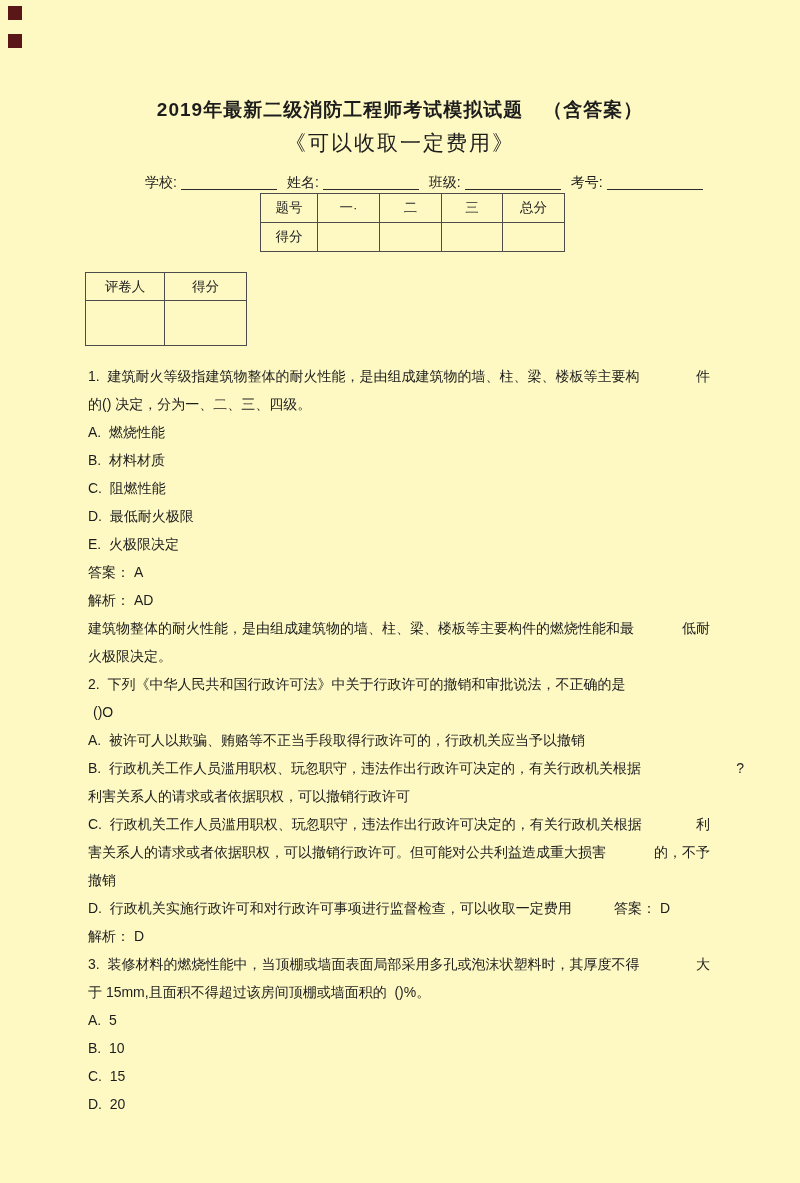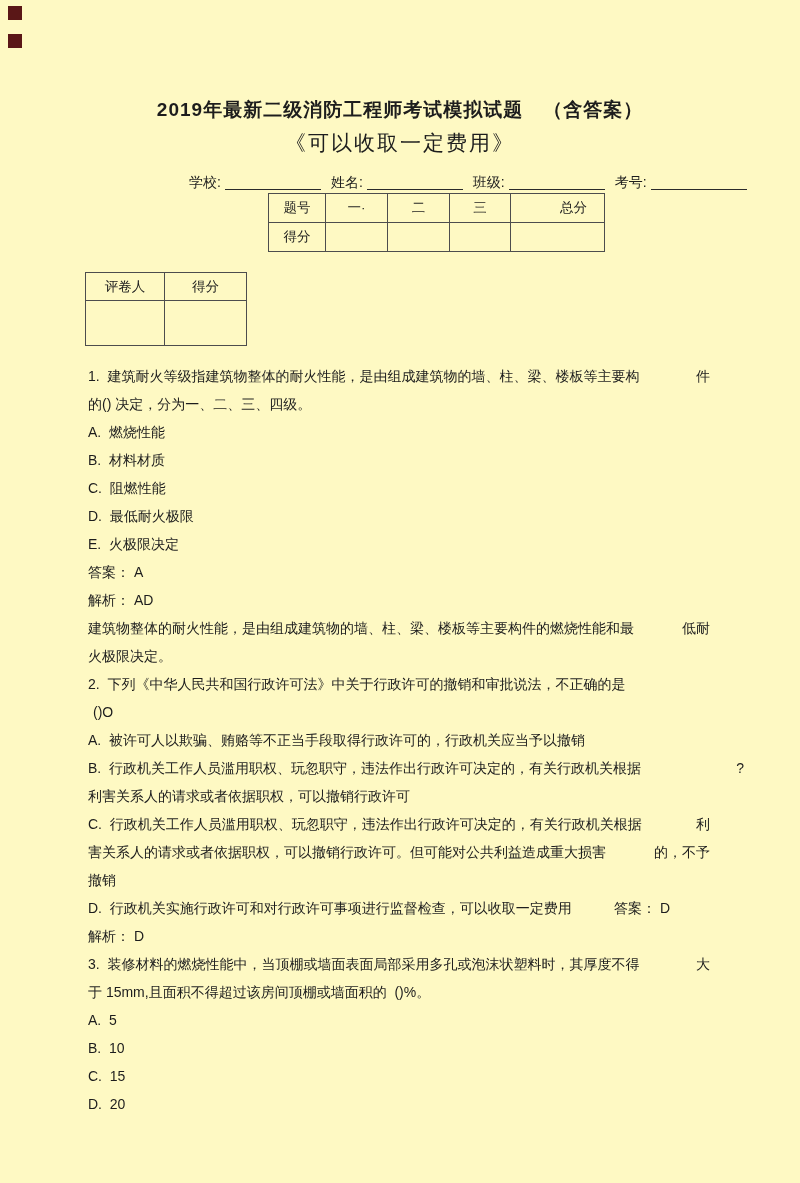--- a/index.html
+++ b/index.html
@@ -16,34 +16,34 @@
     position:absolute; top:97px; left:0; width:100%; text-align:center;
     font-size:19px; font-weight:bold; letter-spacing:1px; white-space:pre;
   }
   .doc-subtitle {
     position:absolute; top:129px; left:0; width:100%; text-align:center;
     font-size:21px; font-weight:400; letter-spacing:2px;
   }
 
   .student-row {
     position:absolute; top:174px; left:145px; display:flex; align-items:flex-end;
-    font-size:14px; white-space:pre;margin-left:44px;
+    font-size:14px; white-space:pre;
   }
   .field { display:flex; align-items:flex-end; margin-right:10px; }
   .field .flabel { line-height:16px; }
   .blank { display:inline-block; width:96px; height:15px; border-bottom:1px solid #2b2b2b; margin-left:4px; }
 
   table { border-collapse:collapse; table-layout:fixed; }
   td { border:1px solid #4d4d4d; text-align:center; font-size:13.5px; padding:0; overflow:hidden; }
 
-  .score-table { position:absolute; left:268px; top:193px; }
+  .score-table { position:absolute; left:260px; top:193px; }
   .score-table td { height:28px; }
   .score-table .c0 { width:56px; } .score-table .c1 { width:61px; }
   .score-table .c2 { width:61px; } .score-table .c3 { width:60px; }
-  .score-table .c4 { width:61px;padding-left:32px; }
+  .score-table .c4 { width:61px; }
 
   .grader-table { position:absolute; left:85px; top:272px; }
   .grader-table .c0 { width:78px; } .grader-table .c1 { width:81px; }
   .grader-table .hrow td { height:27px; }
   .grader-table .brow td { height:44px; }
 
   .content { position:absolute; left:88px; top:362px; width:622px; font-size:14px; }
   .line {
     display:flex; justify-content:space-between; align-items:baseline;
     height:28px; line-height:28px;

